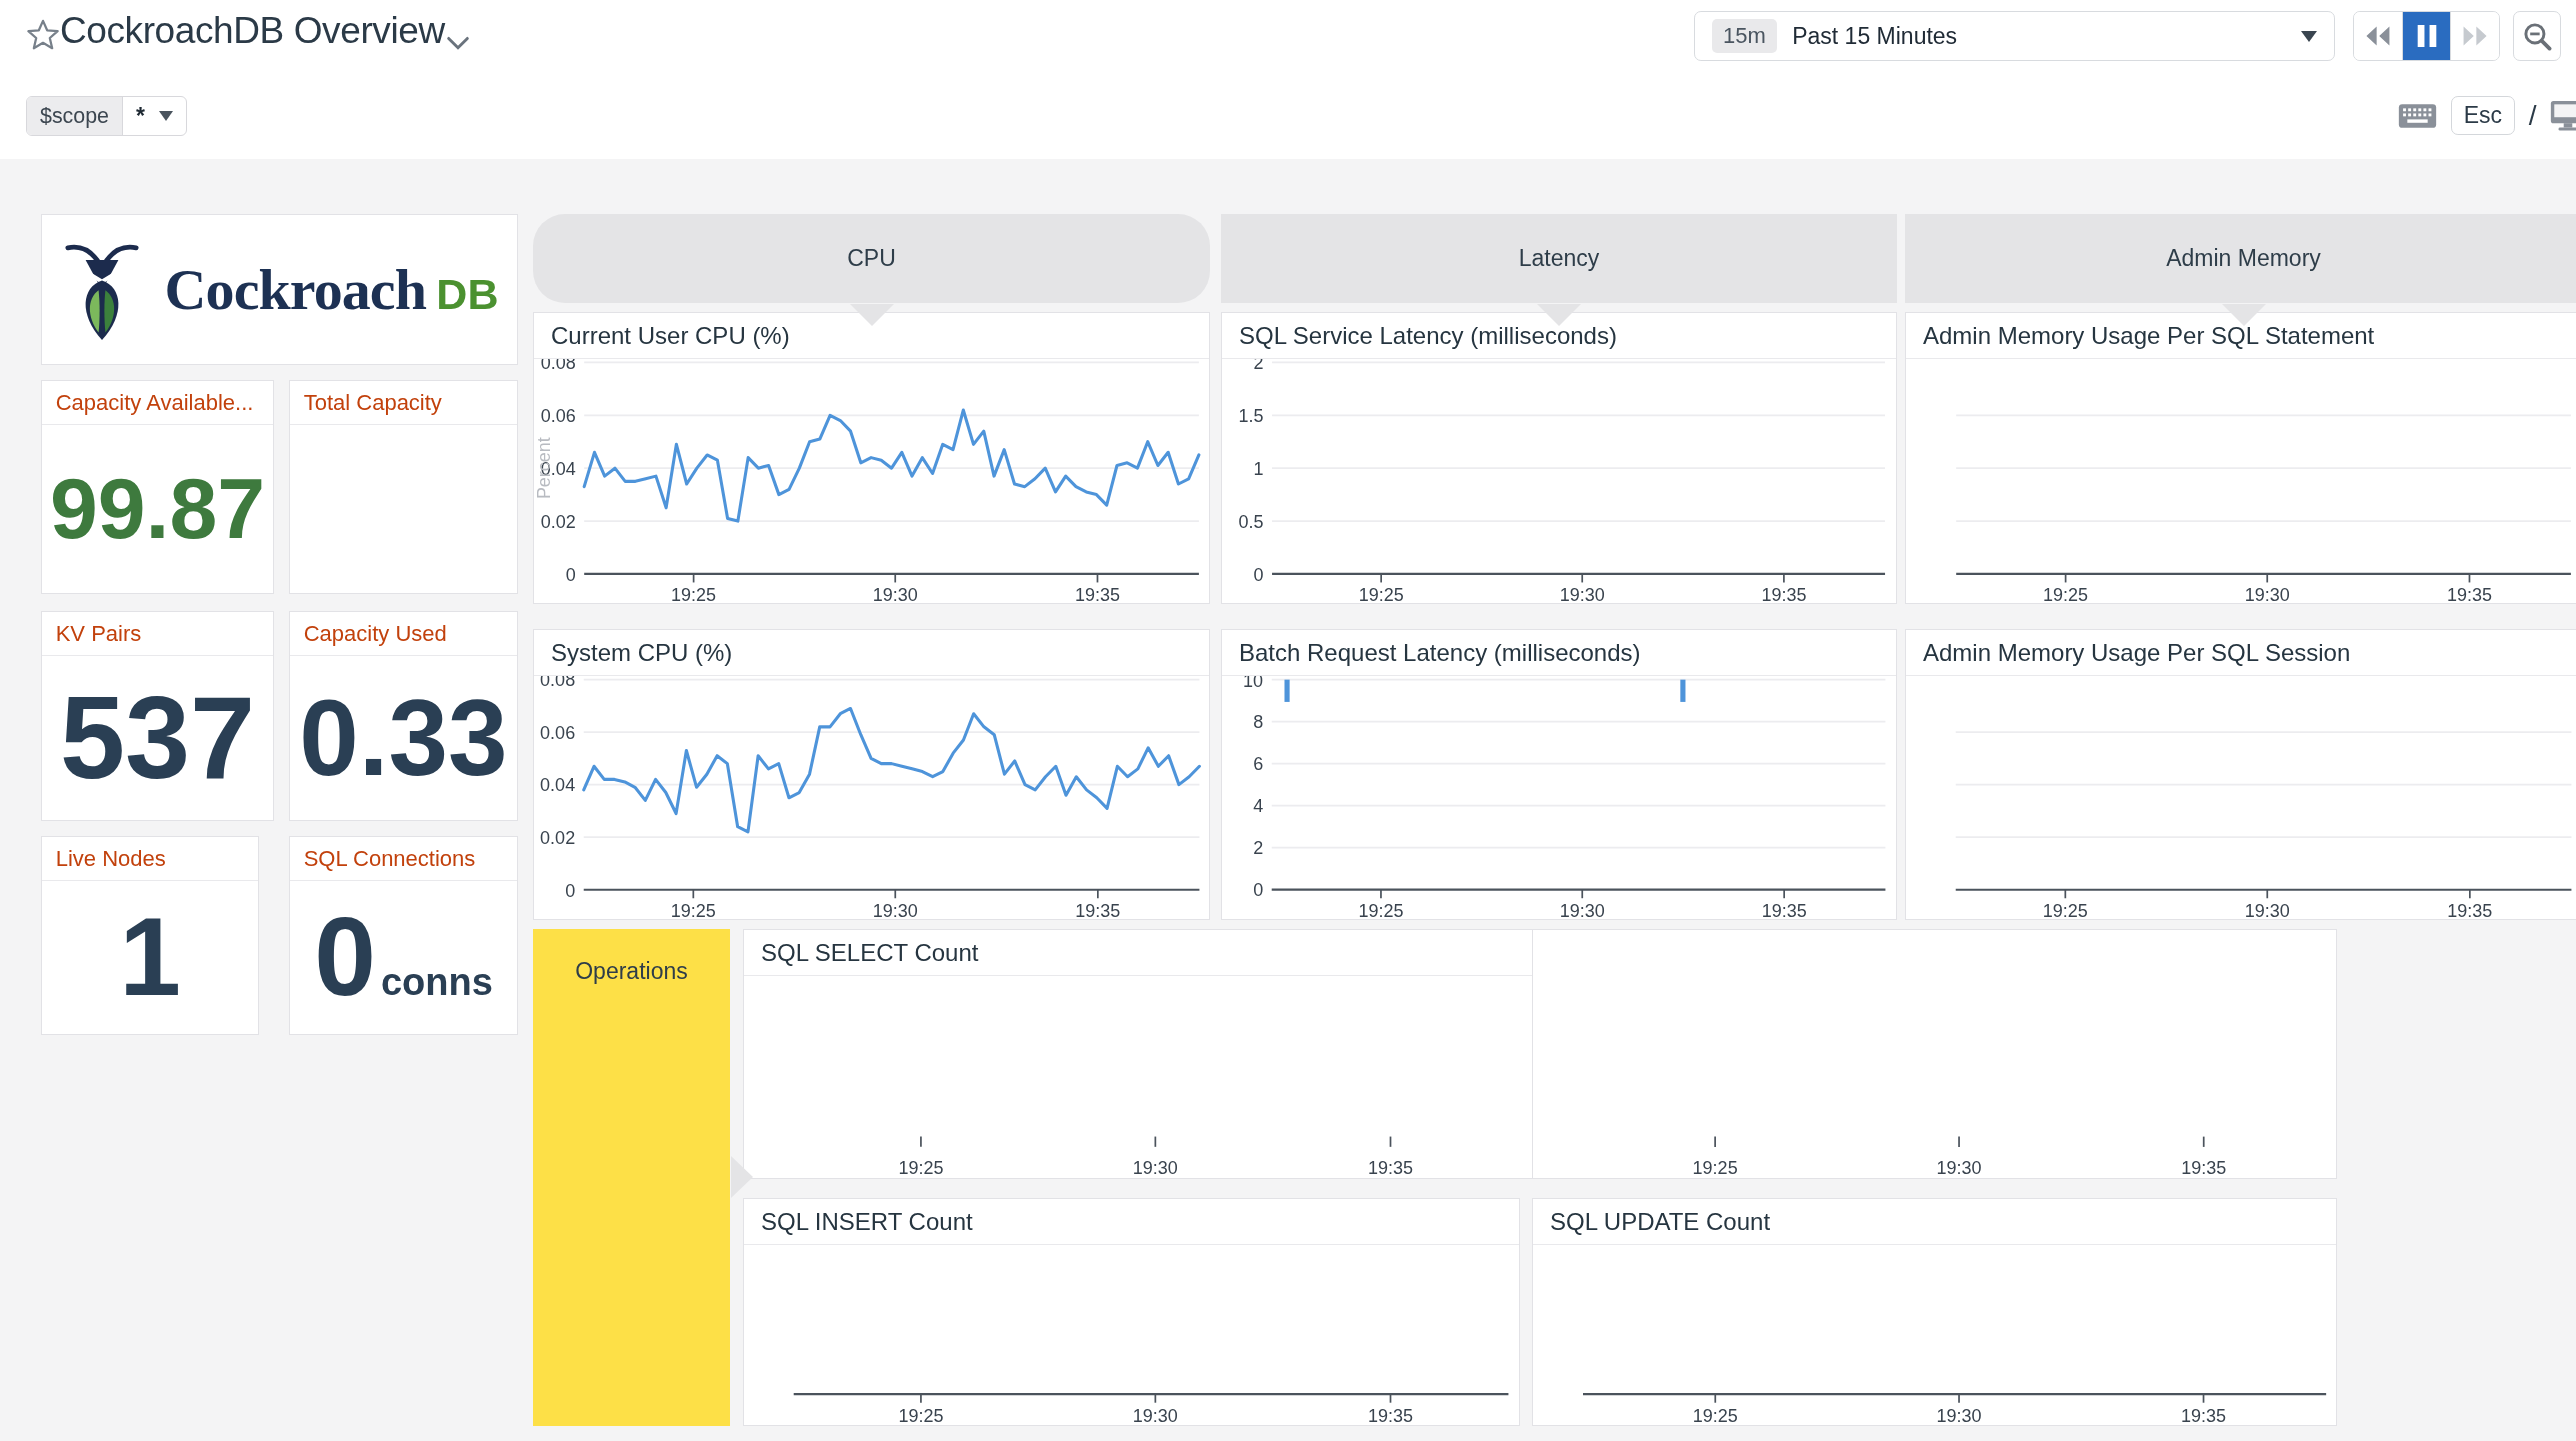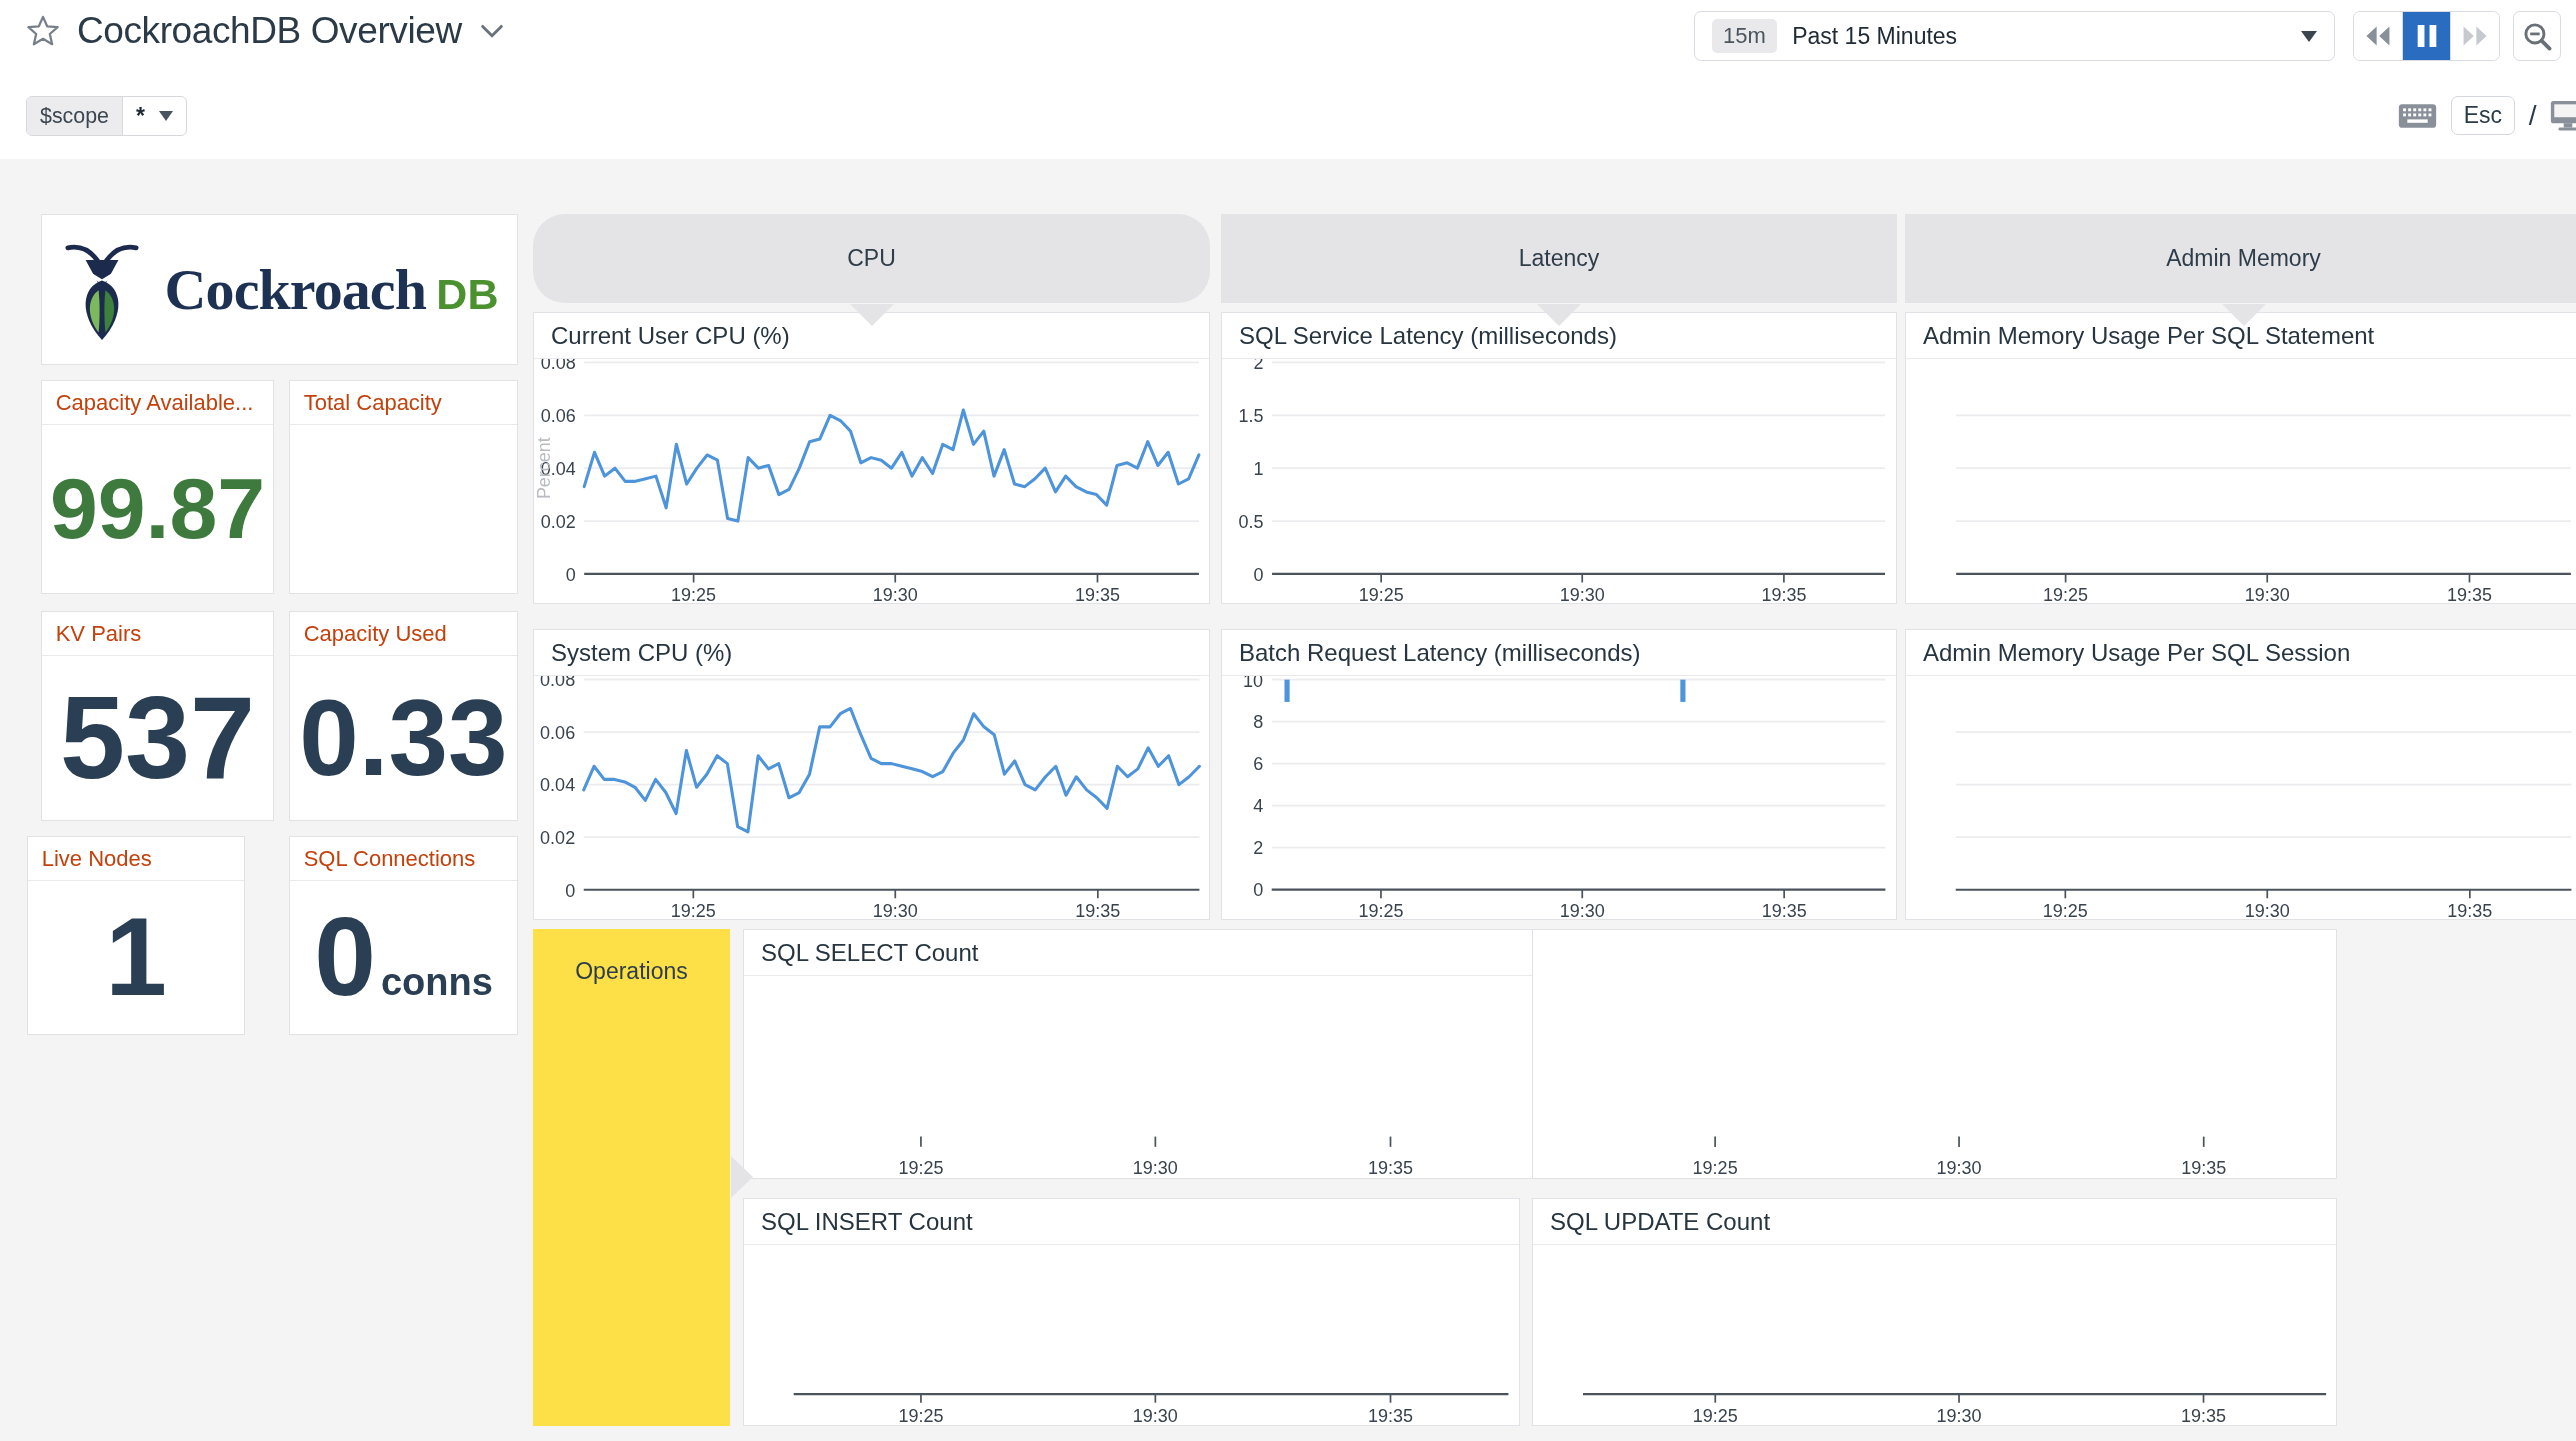--- a/index.html
+++ b/index.html
@@ -1,20 +1,20 @@
 <!DOCTYPE html>
 <html style="font-size:13.7px"><head>
 <meta charset="utf-8">
 <style>
   html,body{margin:0;padding:0;background:#f4f4f5;}
   #canvas{position:relative;width:2576px;height:1441px;background:#f4f4f5;overflow:hidden;
           font-family:"Liberation Sans",sans-serif;color:#2a3f54;}
   
   #topbar{position:absolute;left:0;top:0;width:2576px;height:159px;background:#ffffff;}
-  .hdr-left{position:absolute;left:26px;top:10.3px;display:flex;align-items:center;gap:17px;}
+  .hdr-left{position:absolute;left:26px;top:10.3px;display:flex;align-items:flex-end;}
   .dash-title{font-size:37px;font-weight:500;color:#2b3a47;letter-spacing:-0.4px;margin:0;}
   .time-picker{position:absolute;left:1694px;top:11px;width:641px;height:50px;background:#fff;
       border:1.7px solid #d8dbdf;border-radius:6.9px;display:flex;align-items:center;gap:15.4px;
       padding:0 17px;box-sizing:border-box;cursor:pointer;}
   .time-badge{background:#e9e9eb;border-radius:5.1px;padding:4.3px 11px;font-size:22px;color:#4a5560;}
   .time-label{font-size:23px;color:#202b36;font-weight:500;flex:1;}
   .tri-down{width:0;height:0;border-left:8.6px solid transparent;border-right:8.6px solid transparent;
       border-top:11px solid #3a4550;}
   .playgroup{position:absolute;left:2353px;top:11px;width:147px;height:50px;border:1.7px solid #d8dbdf;
       border-radius:6.9px;background:#fff;display:flex;overflow:hidden;box-sizing:border-box;}
@@ -183,21 +183,21 @@
       </div>
     </div>
     <div class="card" style="left: 289px; top: 611px; width: 229px; height: 210px;">
       <div class="stat-title">Capacity Used</div>
       <div class="stat-value">
         <span class="vrow" style="color: rgb(42, 63, 84);">
           <span style="font-size: 107px;">0.33</span>
         </span>
       </div>
     </div>
-    <div class="card" style="left: 27px; top: 836px; width: 218px; height: 199px;">
+    <div class="card" style="left: 41px; top: 836px; width: 218px; height: 199px;">
       <div class="stat-title">Live Nodes</div>
       <div class="stat-value">
         <span class="vrow" style="color: rgb(42, 63, 84);">
           <span style="font-size: 111px;">1</span>
         </span>
       </div>
     </div>
     <div class="card" style="left: 289px; top: 836px; width: 229px; height: 199px;">
       <div class="stat-title">SQL Connections</div>
       <div class="stat-value">

